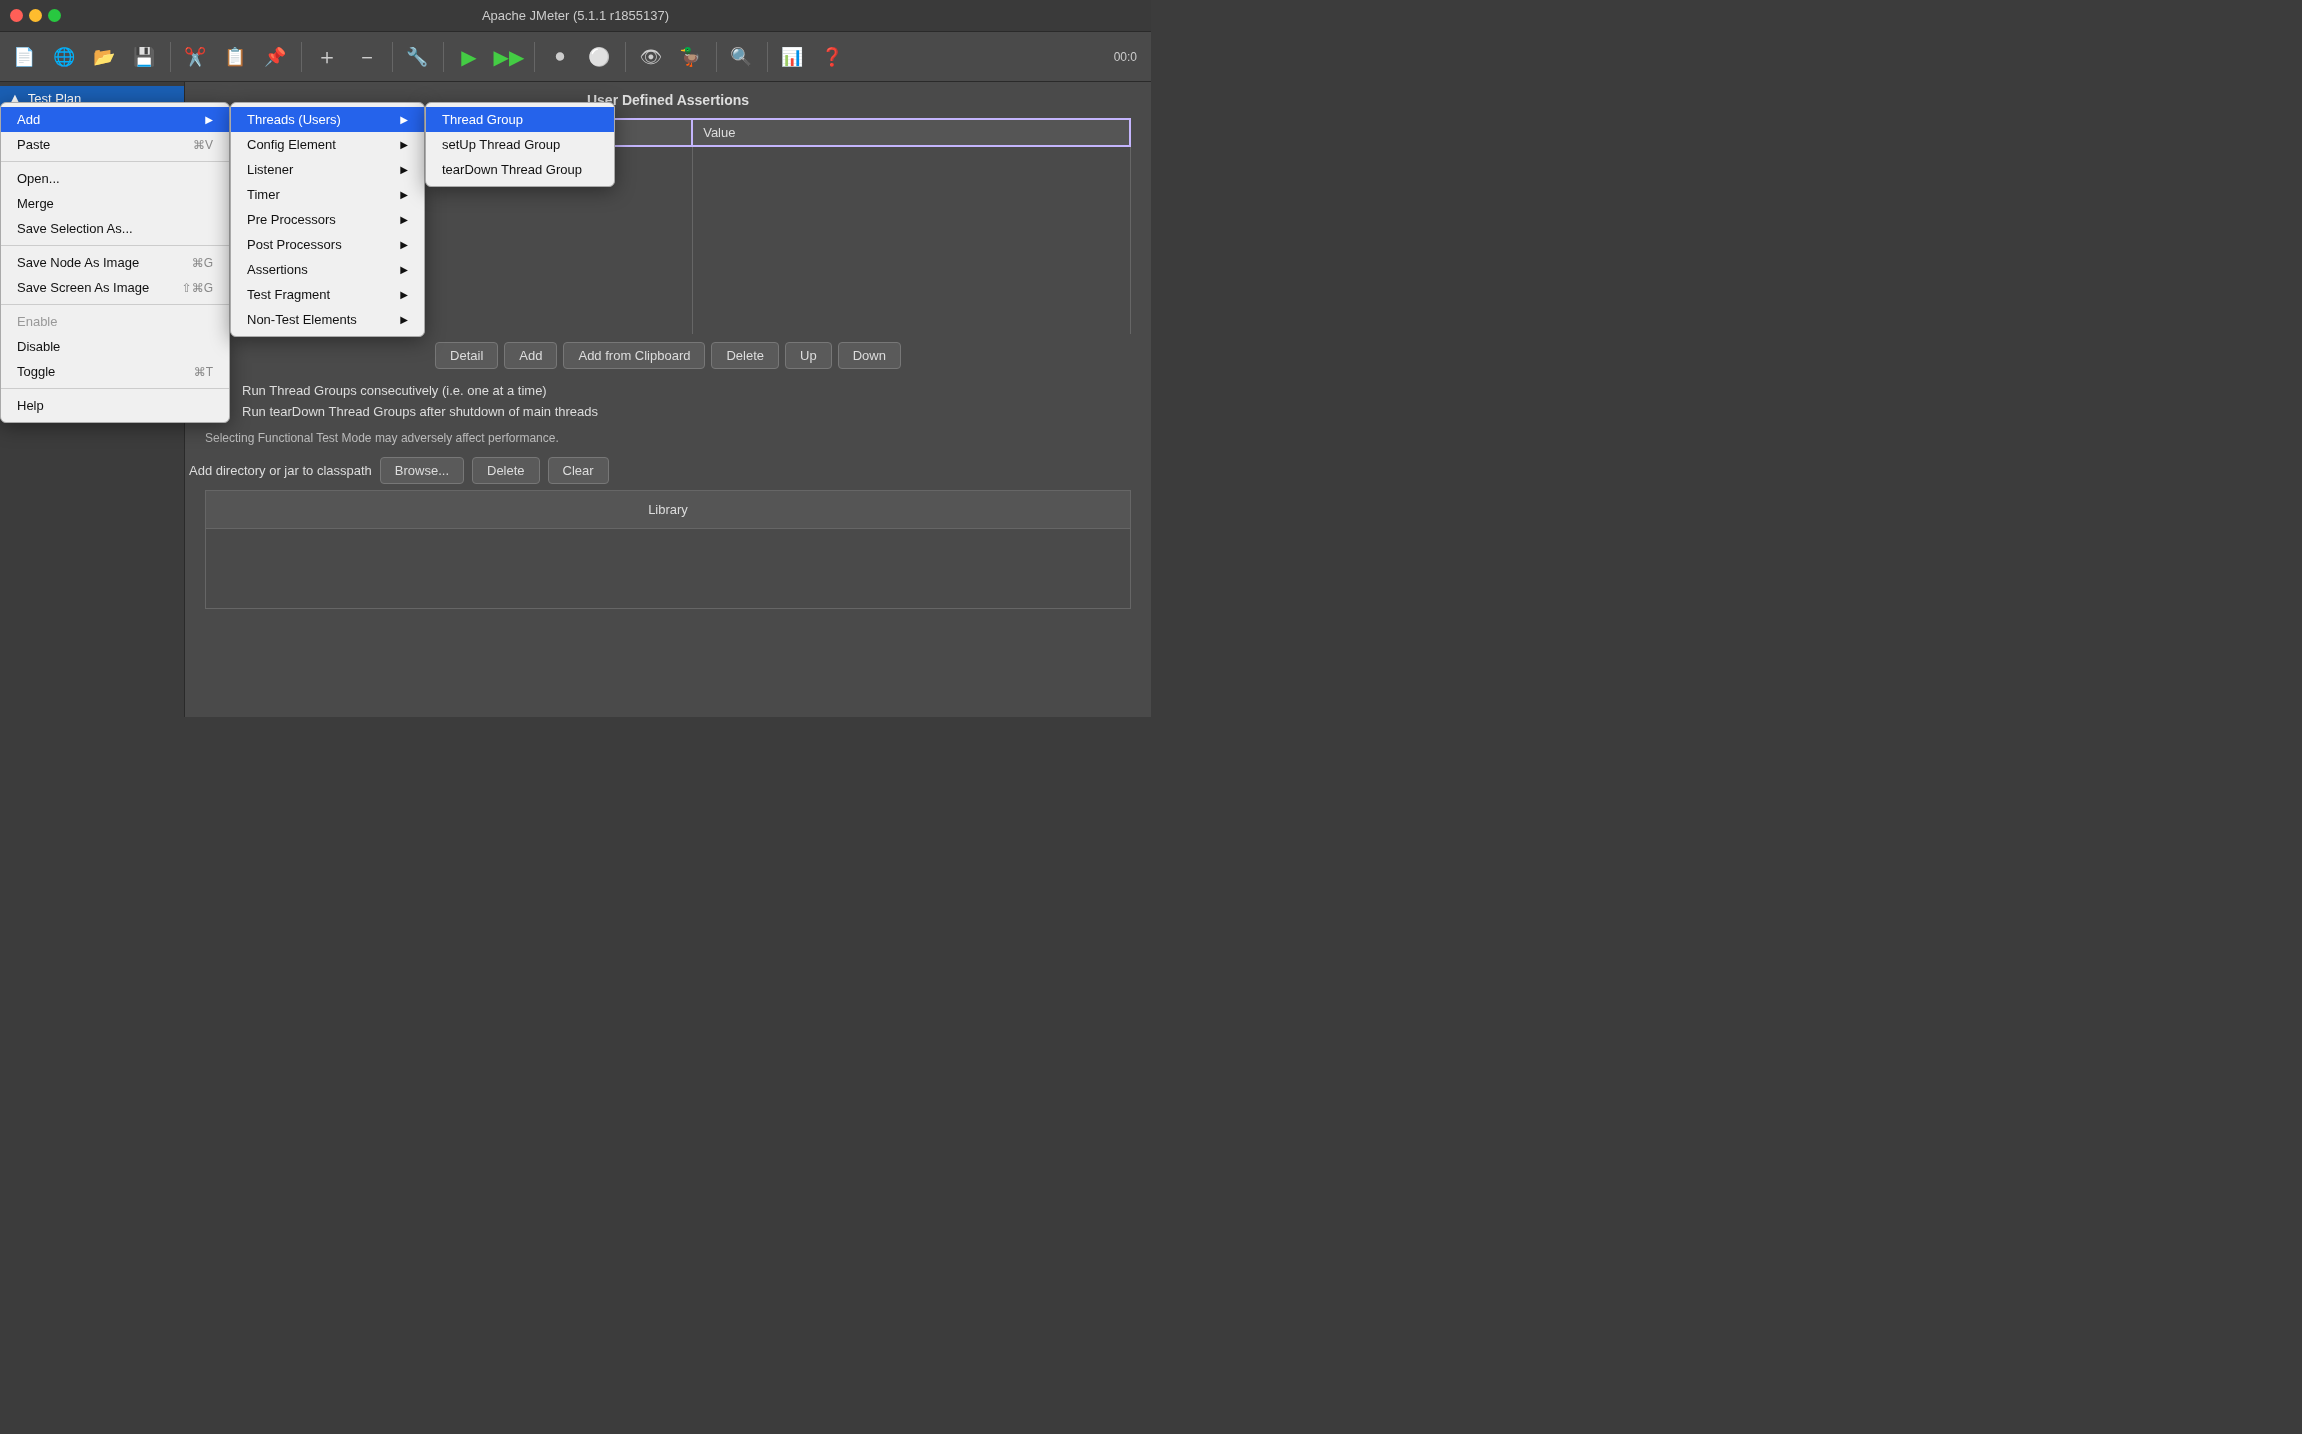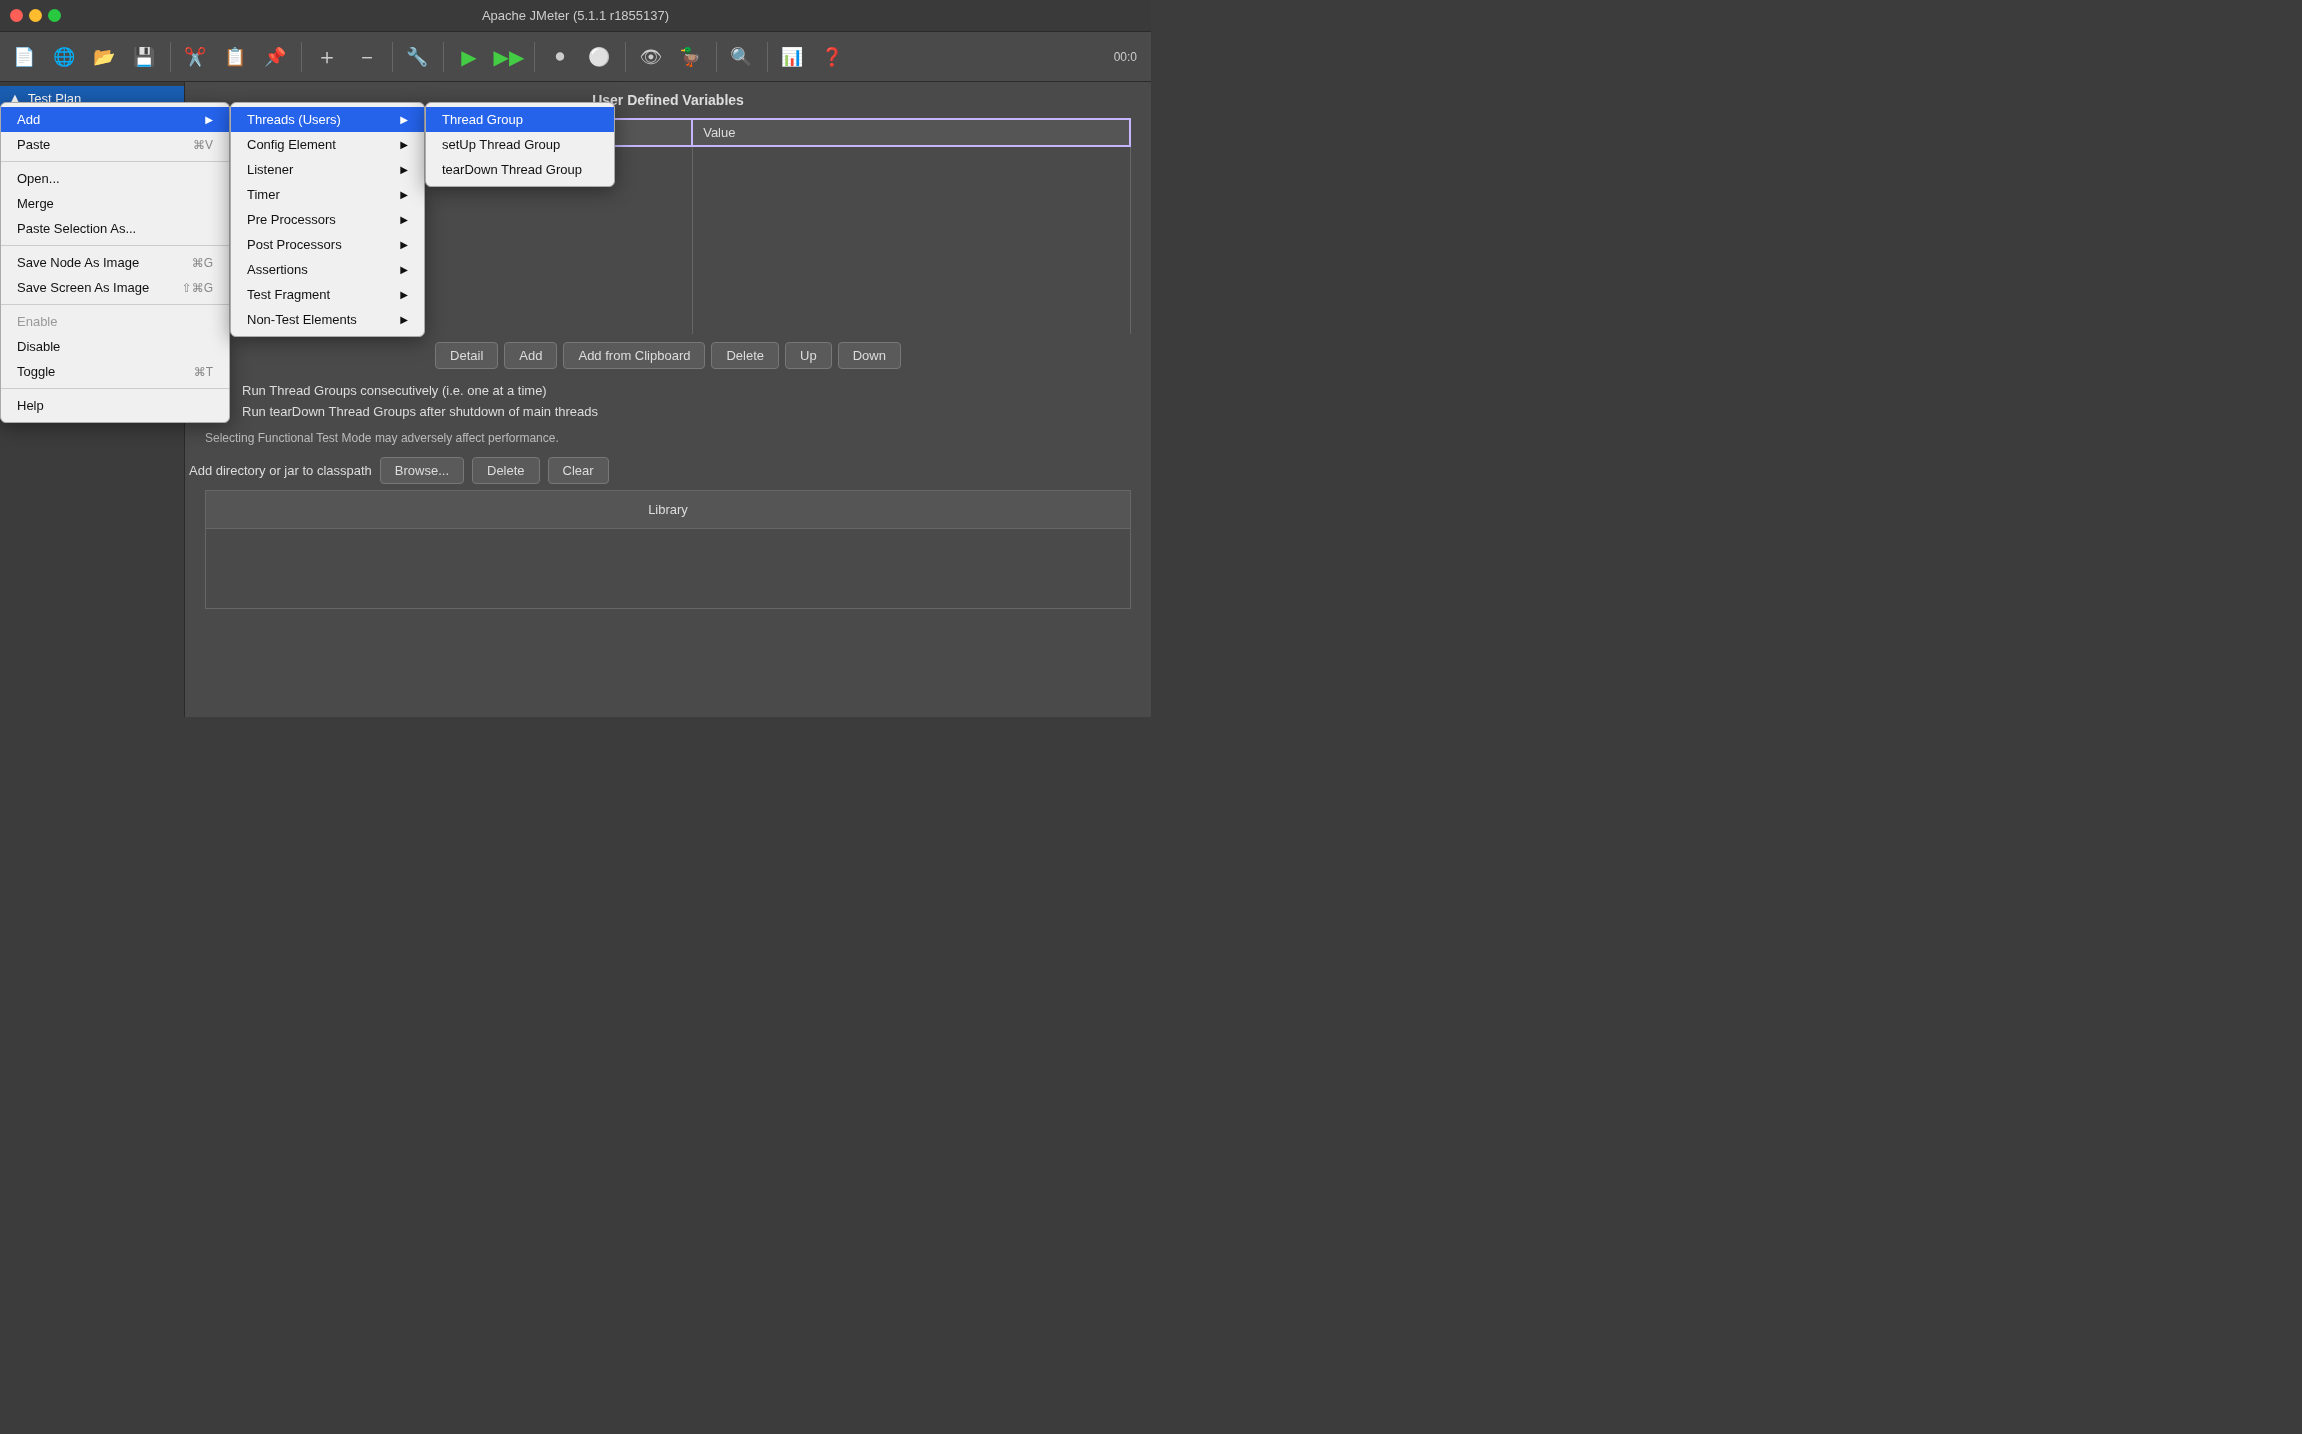--- a/index.html
+++ b/index.html
@@ -340,21 +340,21 @@
           <span class="shortcut">⌘V</span>
         </div>
         <div class="ctx-menu-sep"></div>
         <div class="ctx-menu-item">
           <span>Open...</span>
         </div>
         <div class="ctx-menu-item">
           <span>Merge</span>
         </div>
         <div class="ctx-menu-item">
-          <span>Paste Selection As...</span>
+          <span>Save Selection As...</span>
         </div>
         <div class="ctx-menu-sep"></div>
         <div class="ctx-menu-item">
           <span>Save Node As Image</span>
           <span class="shortcut">⌘G</span>
         </div>
         <div class="ctx-menu-item">
           <span>Save Screen As Image</span>
           <span class="shortcut">⇧⌘G</span>
         </div>
@@ -424,21 +424,21 @@
         <div class="ctx-menu-item">
           <span>tearDown Thread Group</span>
         </div>
       </div>
     </div>
   </div>
 
   <div class="content">
     <div class="content-inner">
 
-      <div class="section-title">User Defined Variables</div>
+      <div class="section-title">User Defined Assertions</div>
 
       <table class="var-table">
         <thead>
           <tr>
             <th>Name:</th>
             <th>Value</th>
           </tr>
         </thead>
         <tbody>
           <tr>

